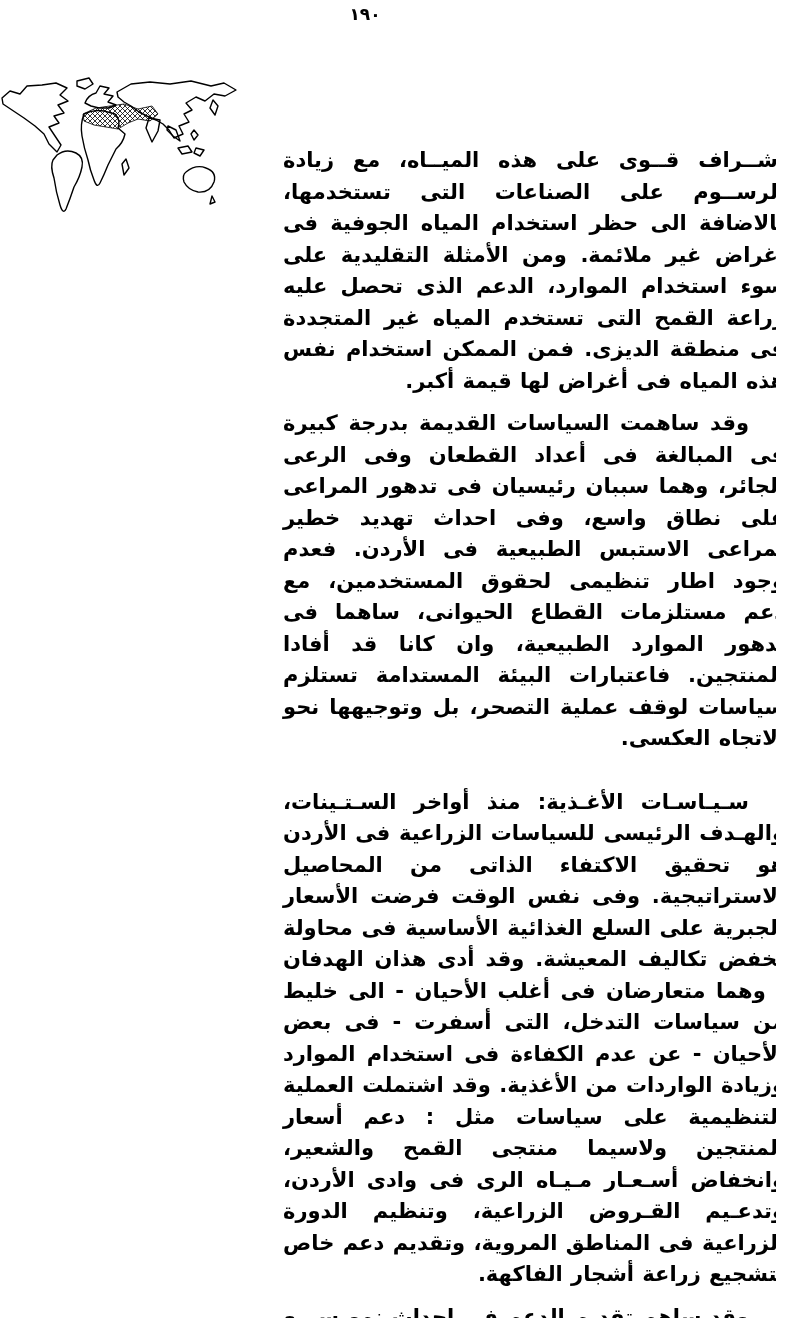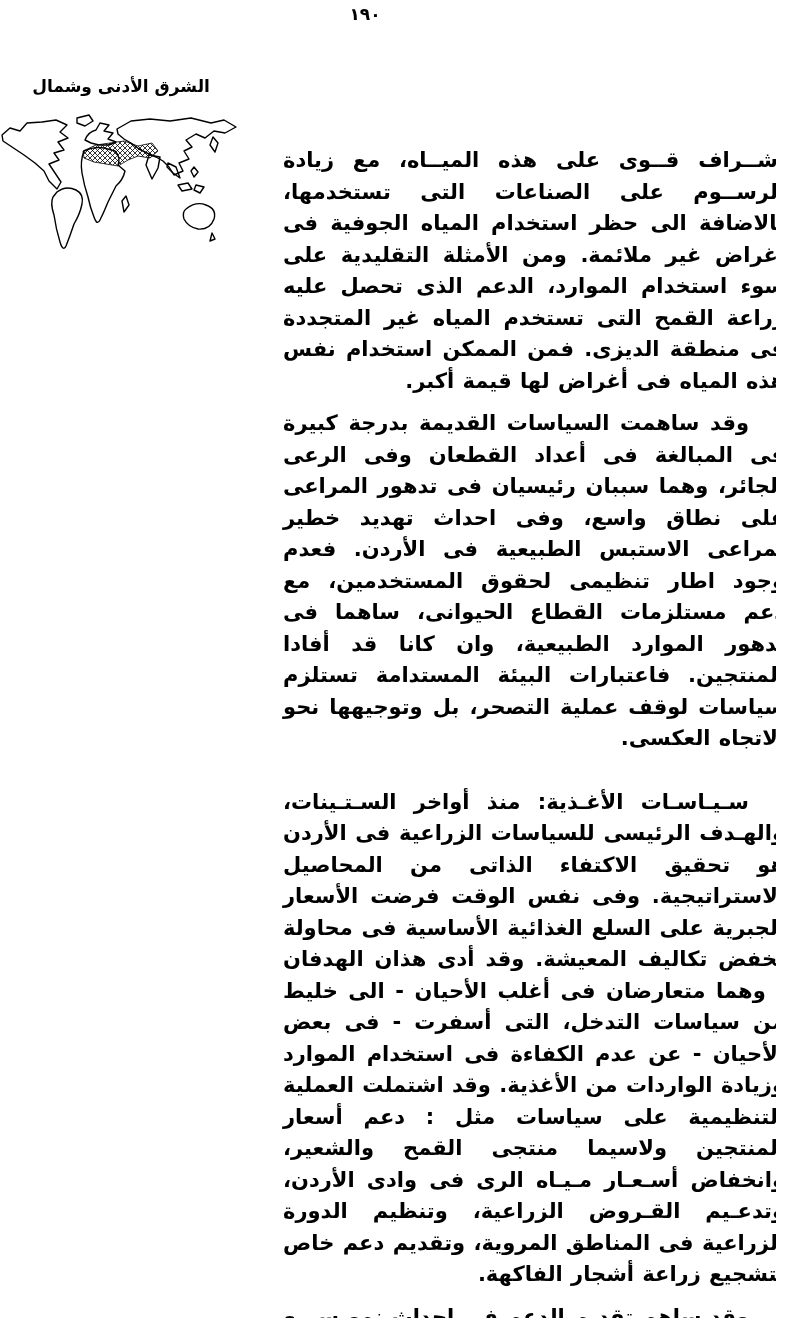--- a/index.html
+++ b/index.html
@@ -43,21 +43,20 @@
 </style>
 </head>
 <body>
 
 <div class="page">
 
   <div class="page-number">١٩٠</div>
 
   <aside class="sidebar">
     <div class="region-title">
-      <div>الشرق الأدنى وشمال</div>
     </div>
     <div class="map-wrap">
       <svg width="242" height="155" viewBox="0 0 242 155" xmlns="http://www.w3.org/2000/svg">
         <defs>
           <pattern id="hatch" width="5" height="5" patternUnits="userSpaceOnUse">
             <path d="M0,5 L5,0 M0,0 L5,5" stroke="#000" stroke-width="0.8"></path>
           </pattern>
         </defs>
         <g fill="none" stroke="#000" stroke-width="1.4" stroke-linejoin="round">
 

